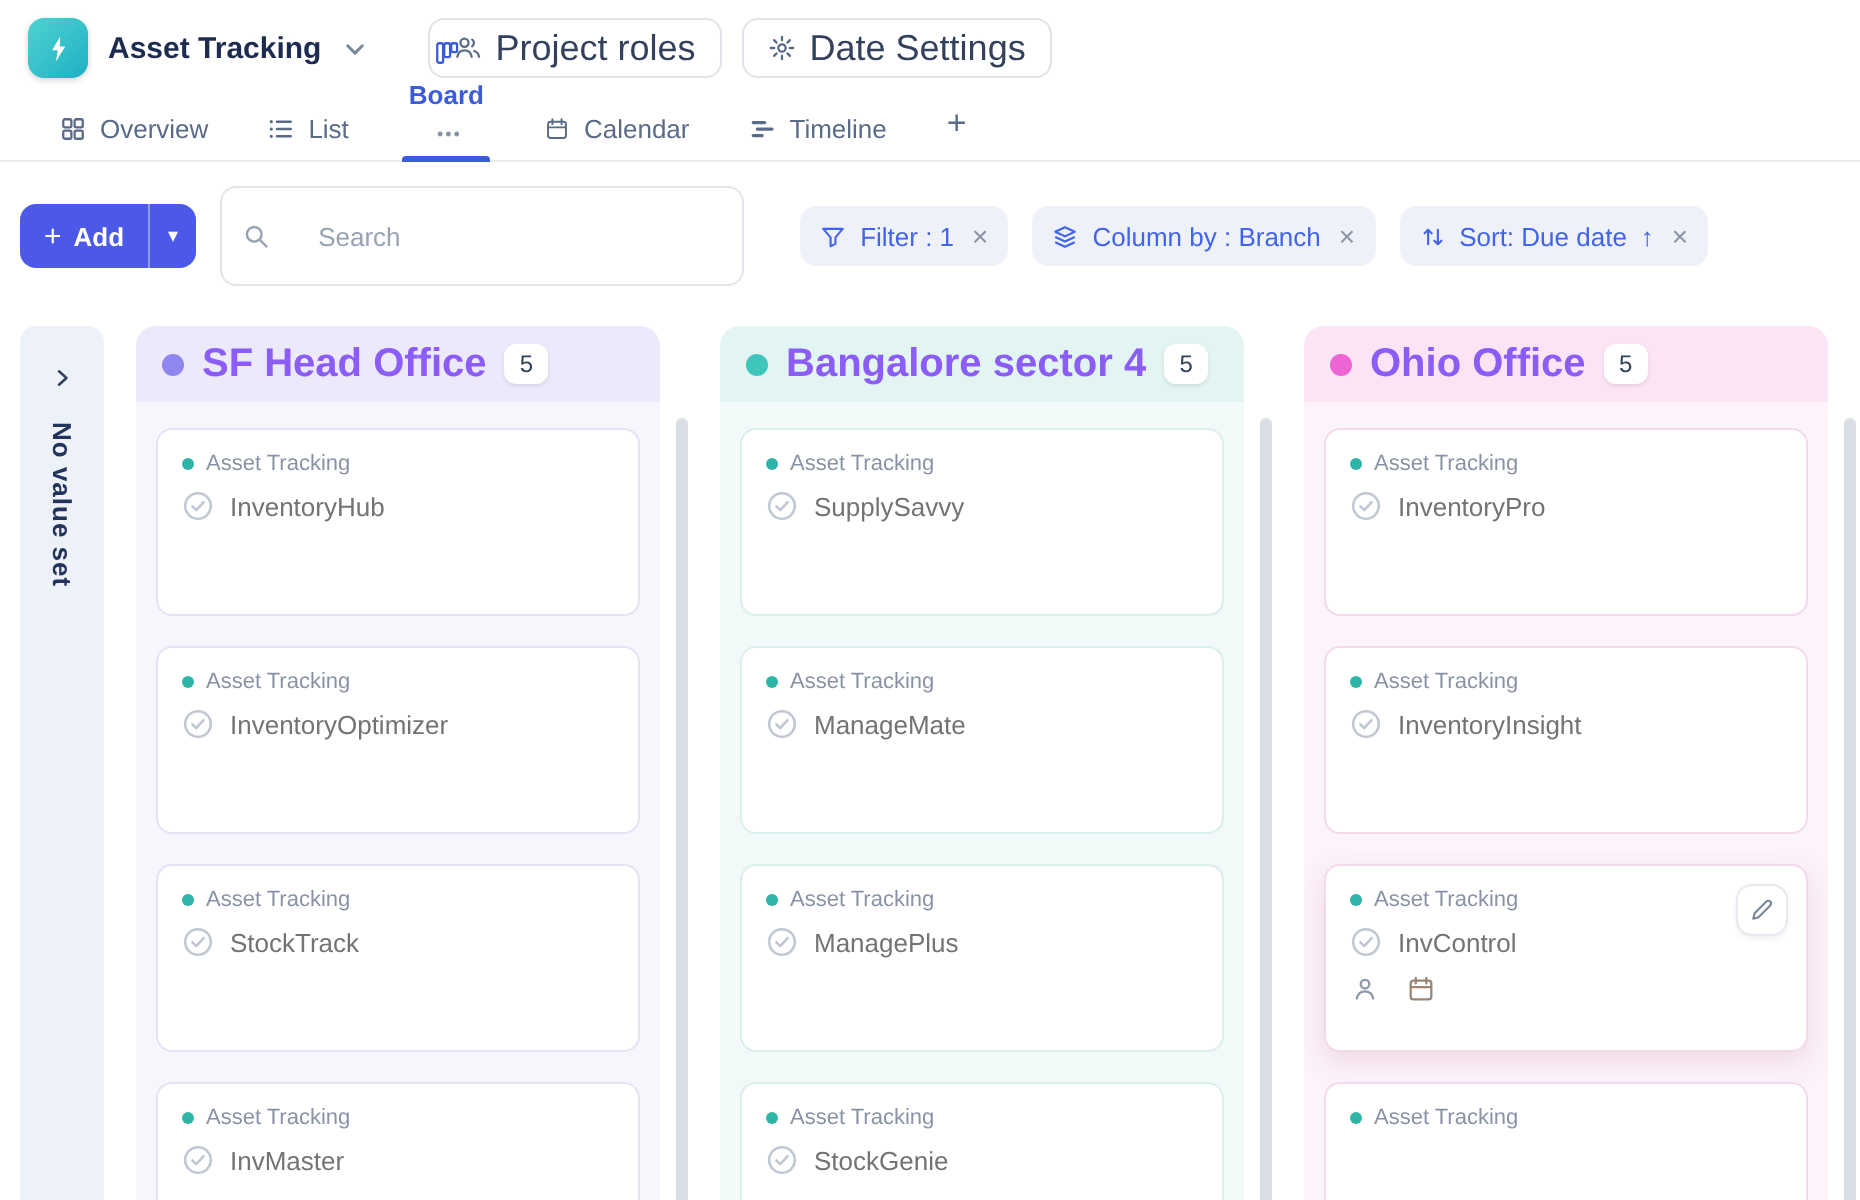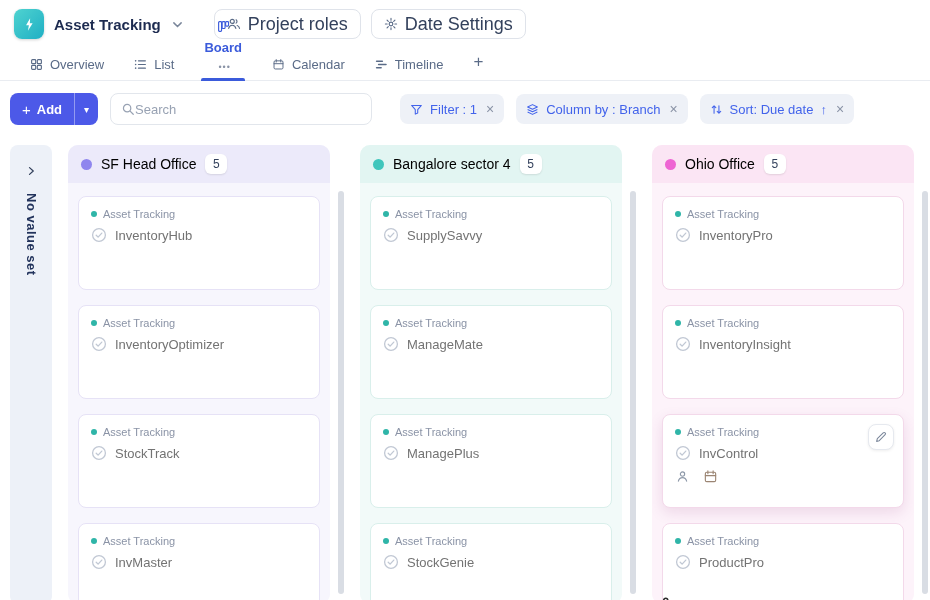--- a/index.html
+++ b/index.html
@@ -35,41 +35,41 @@
   .more { color: #8a93a6; font-size: 9px; letter-spacing: 1px; margin-left: 3px; font-weight: normal; }
   .tab-plus { font-size: 17px; color: #5a6b87; padding-bottom: 8px; cursor: pointer; }
 
   
   .toolbar { display: flex; align-items: center; padding: 12px 10px 10px 10px; gap: 12px; }
   .addsplit { display: flex; height: 32px; border-radius: 8px; overflow: hidden; background: #4c59e8; color: #fff; flex: none; }
   .add-main { display: flex; align-items: center; gap: 6px; padding: 0 12px; font-size: 13px; font-weight: bold;
     background: transparent; border: none; color: #fff; border-right: 1px solid rgba(255,255,255,.4); font-family: inherit; cursor: pointer; }
   .add-plus { font-size: 15px; font-weight: normal; }
   .add-caret { background: transparent; border: none; color: #fff; padding: 0 9px; font-size: 10px; font-family: inherit; cursor: pointer; }
-  .search { display: flex; align-items: center; gap: 0; width: 262px; height: 32px; border: 1px solid #e2e6ec; border-radius: 8px; padding: 0 10px; }
+  .search { display: flex; align-items: center; gap: 24px; width: 262px; height: 50px; border: 1px solid #e2e6ec; border-radius: 8px; padding: 0 10px; }
   .search input { border: none; outline: none; flex: 1; font-size: 13px; font-family: inherit; color: #33415c; background: transparent; }
   .search input::placeholder { color: #98a2b3; }
   .chips { display: flex; gap: 12px; margin-left: 16px; }
   .chip { display: flex; align-items: center; gap: 7px; height: 30px; padding: 0 10px; background: #eef1f7; border-radius: 8px; font-size: 13px; color: #4263eb; cursor: pointer; }
   .chip .x { color: #8a93a6; font-size: 14px; margin-left: 2px; }
   .chip .arrow { font-size: 13px; }
 
   
   .board { position: relative; display: flex; gap: 16px; padding: 10px 0 0 10px; height: 469px; align-items: stretch; }
   .rail { width: 42px; background: #edf1f8; border-radius: 8px; display: flex; flex-direction: column; align-items: center; padding-top: 20px; gap: 16px; flex: none; cursor: pointer; }
   .rail-text { writing-mode: vertical-rl; text-orientation: mixed; font-size: 13px; font-weight: bold; color: #22335c; letter-spacing: .5px; }
 
   .colwrap { display: flex; flex: none; }
   .col { width: 262px; border-radius: 10px; display: flex; flex-direction: column; overflow: hidden; }
   .col0 { background: #f7f6fd; } .col1 { background: #f2faf9; } .col2 { background: #fdf3fa; }
   .col-head { height: 38px; display: flex; align-items: center; gap: 9px; padding: 0 13px; flex: none; cursor: pointer; }
   .col0 .col-head { background: #eceafa; } .col1 .col-head { background: #e2f5f2; } .col2 .col-head { background: #fbe5f4; }
   .cdot { width: 11px; height: 11px; border-radius: 50%; flex: none; }
   .col0 .cdot { background: #8f86ee; } .col1 .cdot { background: #3fc6bc; } .col2 .cdot { background: #ee64d3; }
-  .cname { font-size: 14px; font-weight: normal; color: #000000; }
+  .cname { font-size: 20px; font-weight: bold; color: #8b5cf6; }
   .ccount { background: #fff; border-radius: 6px; min-width: 22px; height: 20px; display: flex; align-items: center; justify-content: center;
     font-size: 12px; color: #33415c; box-shadow: 0 1px 2px rgba(0,0,0,.10); padding: 0 4px; }
 
   .cards { display: flex; flex-direction: column; gap: 15px; padding: 13px 10px; overflow: hidden; }
   .card { background: #fff; border-radius: 8px; padding: 11px 12px; height: 94px; flex: none; position: relative; cursor: pointer; }
   .col0 .card { border: 1px solid #e6e2f6; }
   .col1 .card { border: 1px solid #d9efeb; }
   .col2 .card { border: 1px solid #f3d9ea; }
   .card-label { display: flex; align-items: center; gap: 6px; font-size: 11px; color: #8a93a6; }
   .tdot { width: 6px; height: 6px; border-radius: 50%; background: #2fb5a8; flex: none; }
@@ -461,28 +461,20 @@
                   <use href="#i-pencil"></use>
                 </svg>
               </span>
           </button>
         </div>
         <div class="card">
           <div class="card-label">
             <span class="tdot"></span>
             <span>Asset Tracking</span>
           </div>
-          <div class="card-title">
-            <span class="chk">
-                <svg width="16" height="16" viewBox="0 0 16 16">
-                  <use href="#i-check"></use>
-                </svg>
-              </span>
-            <span>ProductPro</span>
-          </div>
         </div>
       </div>
     </section>
     <div class="cscroll"></div>
   </div>
 
   <div class="cursor">
     <svg width="26" height="30" viewBox="0 0 20 24">
       <path d="M8.2 2.6c.9 0 1.6.7 1.6 1.6v6l1.2-.2c.3 0 .6-.1.9 0 1 .1 2.6.4 3.3.8.9.5 1.4 1.4 1.4 2.5 0 .9-.3 2.5-.6 3.5-.3 1.1-.9 2.2-1.8 2.8-.7.5-1.8.8-3.1.8-1.5 0-3-.4-3.9-1.2-.8-.7-3.1-3.4-3.8-4.3-.5-.6-.4-1.5.1-2 .6-.6 1.5-.6 2.1 0l1 1V4.2c0-.9.7-1.6 1.6-1.6z" fill="#ffffff" stroke="#2b2b2b" stroke-width="1.3" stroke-linejoin="round"></path>
     </svg>

